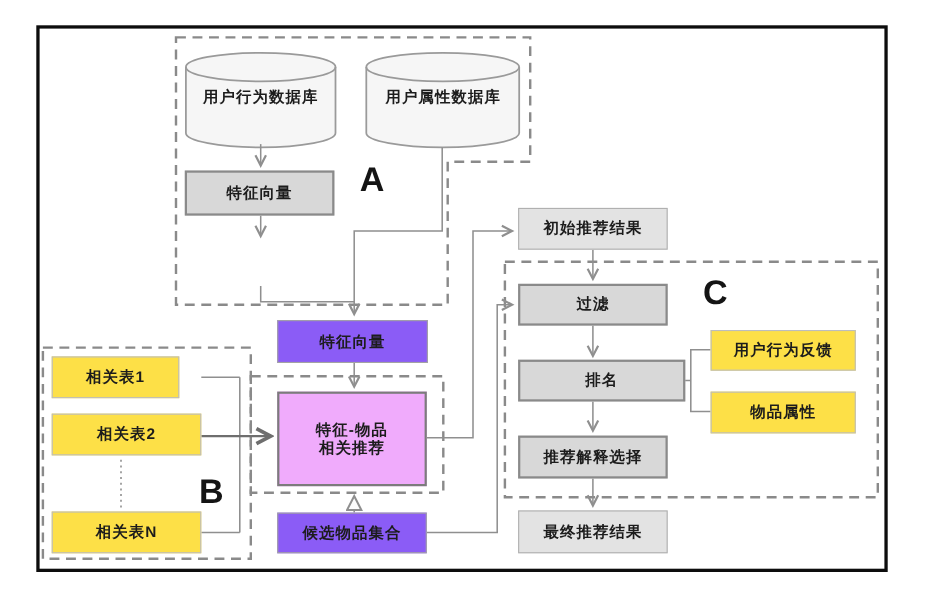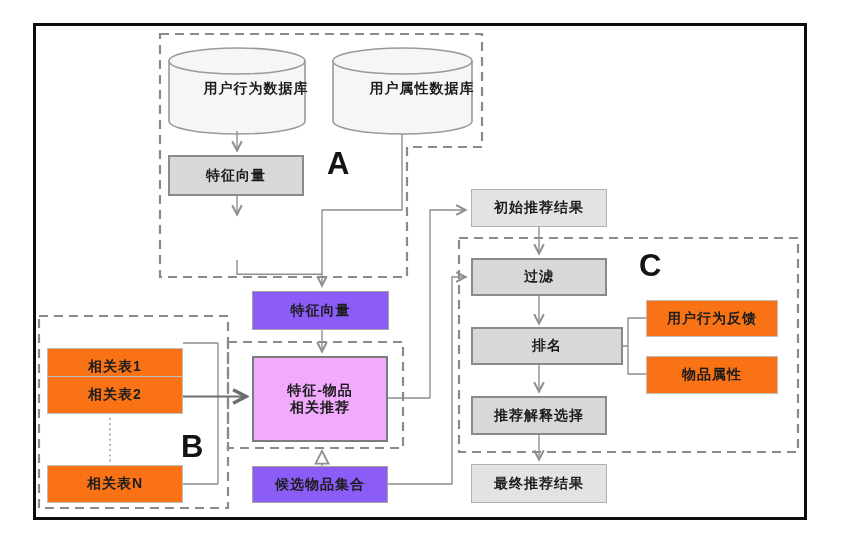--- a/index.html
+++ b/index.html
@@ -3,27 +3,27 @@
 <meta charset="utf-8">
 <style>
   html,body{margin:0;padding:0;background:#ffffff;}
   body{width:863px;height:542px;font-family:"Liberation Sans","DejaVu Sans",sans-serif;}
   #canvas{position:relative;width:863px;height:542px;background:#ffffff;overflow:hidden;}
   #frame{position:absolute;left:33px;top:23px;width:774px;height:497px;border:3px solid #0d0d0d;box-sizing:border-box;background:#ffffff;}
   #wires{position:absolute;left:0;top:0;width:863px;height:542px;}
   .node{position:absolute;display:flex;flex-direction:column;align-items:center;justify-content:center;
         box-sizing:border-box;font-size:14px;font-weight:600;color:#1c1c1c;text-align:center;line-height:1.25;
         letter-spacing:1px;}
-  .pale   {background:#f97316;border:1.5px solid #bdbdbd;}
+  .pale   {background:#fde047;border:1.5px solid #bdbdbd;}
   .light  {background:#e3e3e3;border:1.5px solid #b0b0b0;}
   .mid    {background:#8b5cf6;border:1.5px solid #a3a3a3;}
   .process{background:#d8d8d8;border:2px solid #8a8a8a;}
   .core   {background:#f0abfc;border:2.5px solid #7c7c7c;}
   .cyl-label{position:absolute;display:flex;align-items:center;justify-content:center;
-        font-size:14px;font-weight:600;color:#1c1c1c;letter-spacing:1px;padding-left:19px;}
+        font-size:14px;font-weight:600;color:#1c1c1c;letter-spacing:1px;}
   .region-label{position:absolute;font-weight:bold;font-size:31px;color:#141414;}
 </style>
 </head>
 <body>
 
 <div id="canvas">
   <div id="frame"></div>
 
   <svg id="wires" viewBox="0 0 863 542">
     <defs>
@@ -77,21 +77,21 @@
     <span>用户行为数据库</span>
   </div>
   <div class="cyl-label" style="left:336px;top:70px;width:134px;height:38px;">
     <span>用户属性数据库</span>
   </div>
 
   <div class="node process" style="left:168px;top:155px;width:136px;height:41px;">特征向量</div>
 
   <div class="node mid" style="left:252px;top:291px;width:137px;height:39px;">特征向量</div>
 
-  <div class="node pale" style="left:47px;top:324px;width:136px;height:38px;margin-top:24px;">相关表1</div>
+  <div class="node pale" style="left:47px;top:324px;width:116px;height:38px;">相关表1</div>
   <div class="node pale" style="left:47px;top:376px;width:136px;height:38px;">相关表2</div>
   <div class="node pale" style="left:47px;top:465px;width:136px;height:38px;">相关表N</div>
 
   <div class="node core" style="left:252px;top:356px;width:136px;height:86px;">
     <span>特征-物品</span>
     <span>相关推荐</span>
   </div>
 
   <div class="node mid" style="left:252px;top:466px;width:136px;height:37px;">候选物品集合</div>
 

